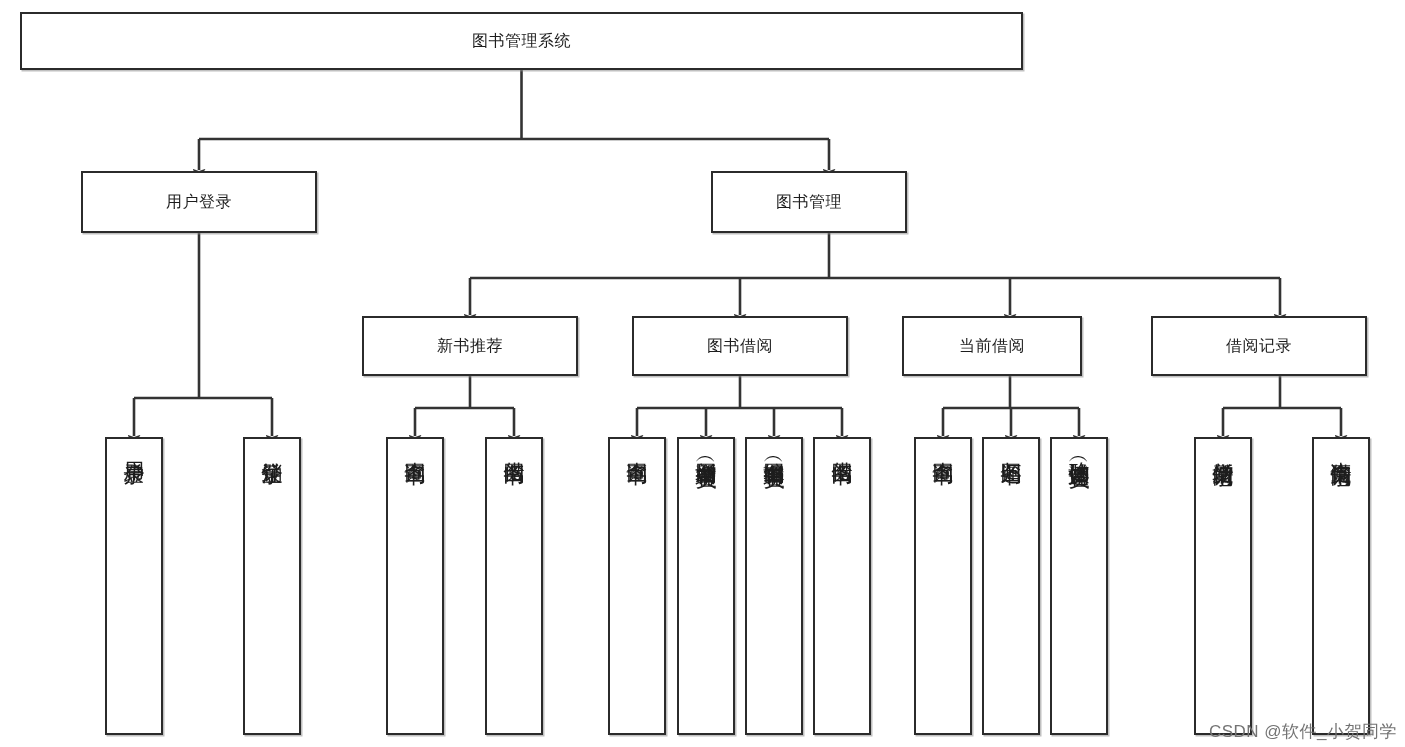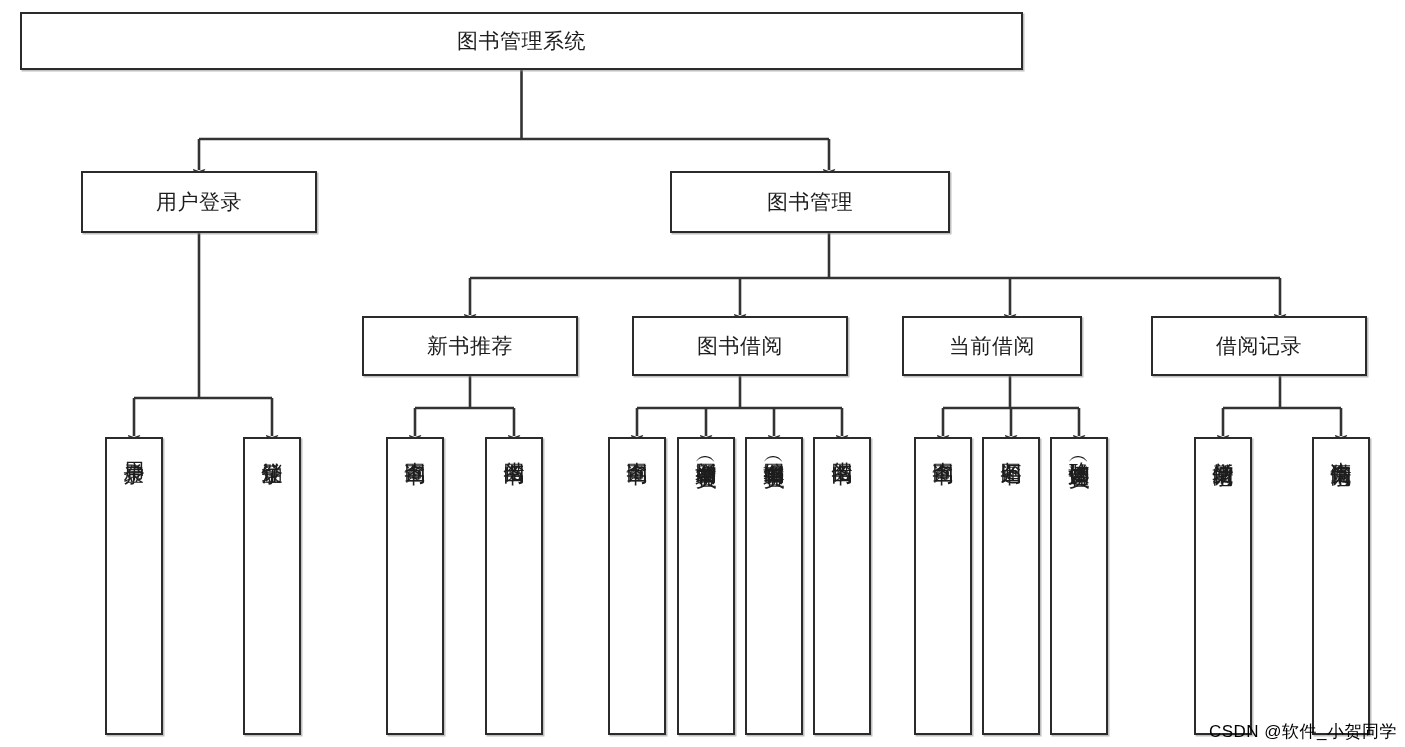--- a/index.html
+++ b/index.html
@@ -32,21 +32,21 @@
     box-sizing: border-box;
     background: #ffffff;
     border: 2px solid #2b2b2b;
     box-shadow: 1.5px 1.5px 0 0 rgba(140,140,140,0.55);
     display: flex;
     align-items: center;
     justify-content: center;
     color: #1d1d1d;
   }
   .node-label {
-    font-size: 21px;
+    font-size: 16px;
     line-height: 1.08;
     letter-spacing: 0.5px;
     white-space: nowrap;
     color: #1d1d1d;
   }
   .node.horizontal .node-label {
     writing-mode: horizontal-tb;
   }
   .node.vertical {
     align-items: flex-start;
@@ -59,21 +59,21 @@
     font-size: 21px;
     line-height: 1.42;
     letter-spacing: 1px;
     white-space: nowrap;
   }
   #watermark {
     position: absolute;
     right: 8px;
     bottom: 4px;
     font-size: 17px;
-    color: #000000;
+    color: #737373;
     letter-spacing: 0.5px;
     white-space: nowrap;
     user-select: none;
     margin-left: 32px;
   }
 </style>
 </head>
 <body>
 
 <div id="stage">
@@ -121,21 +121,21 @@
       </g>
   </svg>
 
   <div id="node-layer">
       <div class="node horizontal" style="left: 20px; top: 12px; width: 1003px; height: 58px;">
         <span class="node-label">图书管理系统</span>
       </div>
       <div class="node horizontal" style="left: 81px; top: 171px; width: 236px; height: 62px;">
         <span class="node-label">用户登录</span>
       </div>
-      <div class="node horizontal" style="left: 670px; top: 171px; width: 280px; height: 62px; justify-content: center;">
+      <div class="node horizontal" style="left: 711px; top: 171px; width: 196px; height: 62px; justify-content: center;">
         <span class="node-label">图书管理</span>
       </div>
       <div class="node horizontal" style="left: 362px; top: 316px; width: 216px; height: 60px;">
         <span class="node-label">新书推荐</span>
       </div>
       <div class="node horizontal" style="left: 632px; top: 316px; width: 216px; height: 60px;">
         <span class="node-label">图书借阅</span>
       </div>
       <div class="node horizontal" style="left: 902px; top: 316px; width: 180px; height: 60px;">
         <span class="node-label">当前借阅</span>

